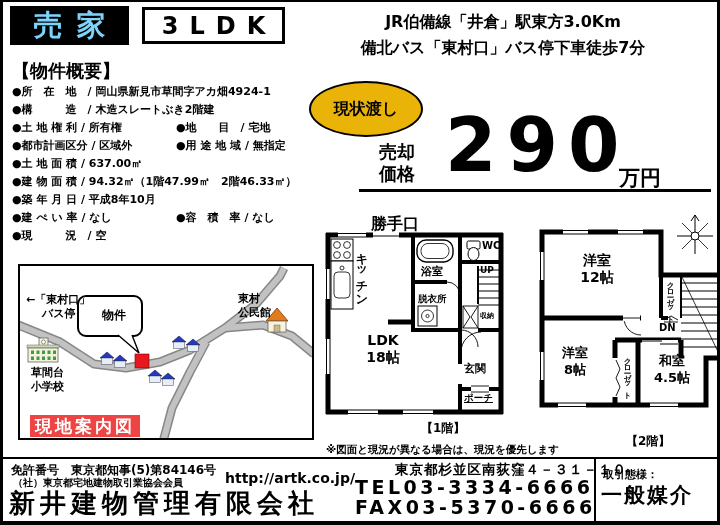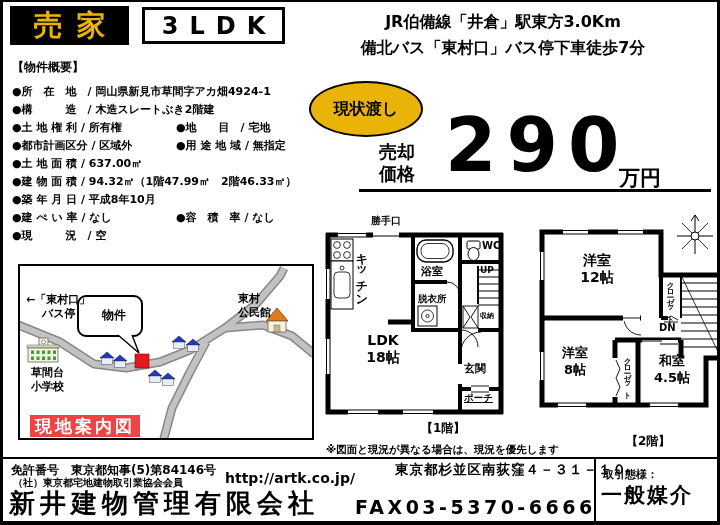--- a/index.html
+++ b/index.html
@@ -5,28 +5,28 @@
   * { margin:0; padding:0; box-sizing:border-box; }
   html,body { background:#fff; }
   body { font-family:"DejaVu Sans","Liberation Sans",sans-serif; }
   .page {
     position:relative; width:720px; height:525px; background:#fff;
     border:solid #000; border-width:2px 3px 4px 3px;
     overflow:hidden; font-weight:bold; color:#000;
   }
   .abs { position:absolute; }
   
-  .sale-tag { left:7px; top:4px; width:119px; height:39px; background:#000; color:#eab308;
+  .sale-tag { left:7px; top:4px; width:119px; height:39px; background:#000; color:#7dd3fc;
     font-size:29px; letter-spacing:14px; display:flex; align-items:center; justify-content:center; padding-left:14px; }
   .layout-box { left:139px; top:5px; width:143px; height:37px; border:3px solid #000;
     font-size:24px; letter-spacing:11px; display:flex; align-items:center; justify-content:center; padding-left:11px; }
   .access { left:288px; top:7px; width:424px; text-align:center; font-size:16px; line-height:26px; }
   
   .overview { left:9px; top:57px; width:322px; font-size:11px; }
-  .overview-title { font-size:12px; margin-bottom:7px; }
+  .overview-title { font-size:18px; }
   .ov-row { display:flex; height:18px; line-height:18px; white-space:nowrap; }
   .ov-left { flex:0 0 164px; }
   .ov-right { flex:1 1 auto; }
   
   .badge { left:306px; top:79px; width:114px; height:56px; border:2.5px solid #000; border-radius:50%;
     display:flex; align-items:center; justify-content:center; font-size:16px; background:#eab308; }
   .price-label { left:376px; top:139px; font-size:18px; line-height:22px; text-align:center; }
   .price-value { left:442px; top:106px; font-size:74px; line-height:74px; letter-spacing:10px; font-weight:800; }
   .price-unit { left:616px; top:162px; font-size:21px; }
   .price-line { left:356px; top:187px; width:352px; height:3px; background:#000; }
@@ -207,21 +207,21 @@
       <g stroke="#000" stroke-width="1" fill="#fff">
         <rect x="144" y="27" width="13" height="8" rx="1.5"></rect>
         <ellipse cx="150.5" cy="40" rx="5.5" ry="6.5"></ellipse>
       </g>
       <g stroke="#000" stroke-width="1" fill="#fff">
         <rect x="95" y="92" width="19" height="20"></rect>
         <circle cx="104.5" cy="102" r="6" stroke-width="0.8"></circle>
         <circle cx="104.5" cy="102" r="1.6" stroke-width="0.8"></circle>
       </g>
     </svg>
-    <div class="plan-label" style="left:48px;top:0;font-size:10px;">勝手口</div>
+    <div class="plan-label" style="left:48px;top:0;font-size:16px;">勝手口</div>
     <div class="plan-label vtext" style="left:30px;top:31px;font-size:12px;">キッチン</div>
     <div class="plan-label" style="left:98px;top:50px;font-size:11px;">浴室</div>
     <div class="plan-label" style="left:159px;top:26px;font-size:10px;">WC</div>
     <div class="plan-label" style="left:157px;top:51px;font-size:9px;">UP</div>
     <div class="plan-label" style="left:95px;top:79px;font-size:9.5px;">脱衣所</div>
     <div class="plan-label" style="left:157px;top:97px;font-size:7px;">収納</div>
     <div class="plan-label plan-lg" style="left:30px;top:118px;width:60px;">
       <div>LDK</div>
       <div>18帖</div>
     </div>
@@ -424,17 +424,18 @@
     <div class="map-caption">現地案内図</div>
   </div>
 
   <div class="abs f-line"></div>
   <div class="abs f-vline"></div>
   <div class="abs f-license">免許番号　東京都知事(5)第84146号</div>
   <div class="abs f-member">（社）東京都宅地建物取引業協会会員</div>
   <div class="abs f-url">http://artk.co.jp/</div>
   <div class="abs f-company">新井建物管理有限会社</div>
   <div class="abs f-address">東京都杉並区南荻窪４－３１－１０</div>
+  <div class="abs f-tel">TEL03-3334-6666</div>
   <div class="abs f-fax">FAX03-5370-6666</div>
   <div class="abs f-dealing-label">取引態様：</div>
   <div class="abs f-dealing-value">一般媒介</div>
 
 </div>
 
 </body></html>

